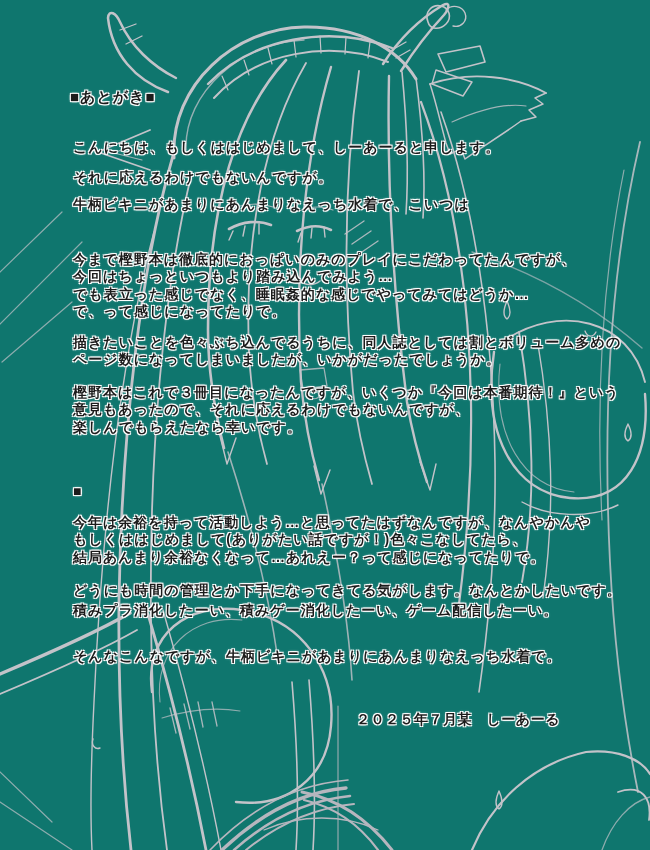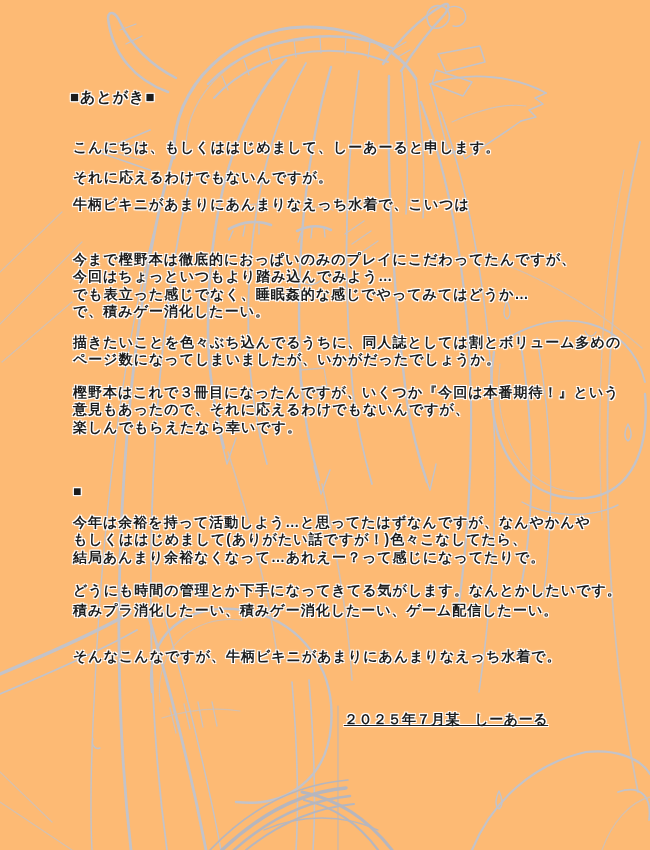--- a/index.html
+++ b/index.html
@@ -1,39 +1,39 @@
 <!DOCTYPE html>
 <html><head>
 <meta charset="utf-8">
 <style>
   html,body{margin:0;padding:0;background:#ffffff;}
   .page{
     position:relative;
     width:650px;height:850px;
-    background:#fdba74;
+    background:#0f766e;
     overflow:hidden;
     font-family:"Liberation Sans","DejaVu Sans",sans-serif;
   }
   .sketch{
     position:absolute;left:0;top:0;width:650px;height:850px;z-index:0;
   }
   .txt{
     position:absolute;left:73px;z-index:2;
     color:#1c1c1c;
     font-size:14px;
     font-weight:bold;
     letter-spacing:1px;
     line-height:17.4px;
     white-space:nowrap;
     text-shadow:-1px -1px 0 #fff,1px -1px 0 #fff,-1px 1px 0 #fff,1px 1px 0 #fff,0 0 3px #fff;
   }
   .txt .line{display:block;}
   .heading{font-size:15px;}
   .lh20{line-height:20px;}
-  .sig{left:344px;font-size:14px;letter-spacing:0.5px;text-decoration:underline;}
+  .sig{left:356px;font-size:14px;letter-spacing:0.5px;}
 </style>
 </head>
 <body>
 
 <div class="page">
 
   <svg class="sketch" viewBox="0 0 650 850" xmlns="http://www.w3.org/2000/svg">
     <g fill="none" stroke="#c3c3c9" stroke-linecap="round" stroke-linejoin="round">
 
       <path d="M168 92 C135 80 112 54 108 18 C109 9 116 13 120 22 C131 46 152 66 176 78" stroke-width="2.5"></path>
@@ -150,21 +150,21 @@
   </div>
 
   <div class="txt" style="top:196px;">
     <span class="line">牛柄ビキニがあまりにあんまりなえっち水着で、こいつは</span>
   </div>
 
   <div class="txt" style="top:251px;">
     <span class="line">今まで樫野本は徹底的におっぱいのみのプレイにこだわってたんですが、</span>
     <span class="line">今回はちょっといつもより踏み込んでみよう…</span>
     <span class="line">でも表立った感じでなく、睡眠姦的な感じでやってみてはどうか…</span>
-    <span class="line">で、積みゲー消化したーい。</span>
+    <span class="line">で、って感じになってたりで。</span>
   </div>
 
   <div class="txt" style="top:334px;">
     <span class="line">描きたいことを色々ぶち込んでるうちに、同人誌としては割とボリューム多めの</span>
     <span class="line">ページ数になってしまいましたが、いかがだったでしょうか。</span>
   </div>
 
   <div class="txt" style="top:384px;">
     <span class="line">樫野本はこれで３冊目になったんですが、いくつか『今回は本番期待！』という</span>
     <span class="line">意見もあったので、それに応えるわけでもないんですが、</span>

